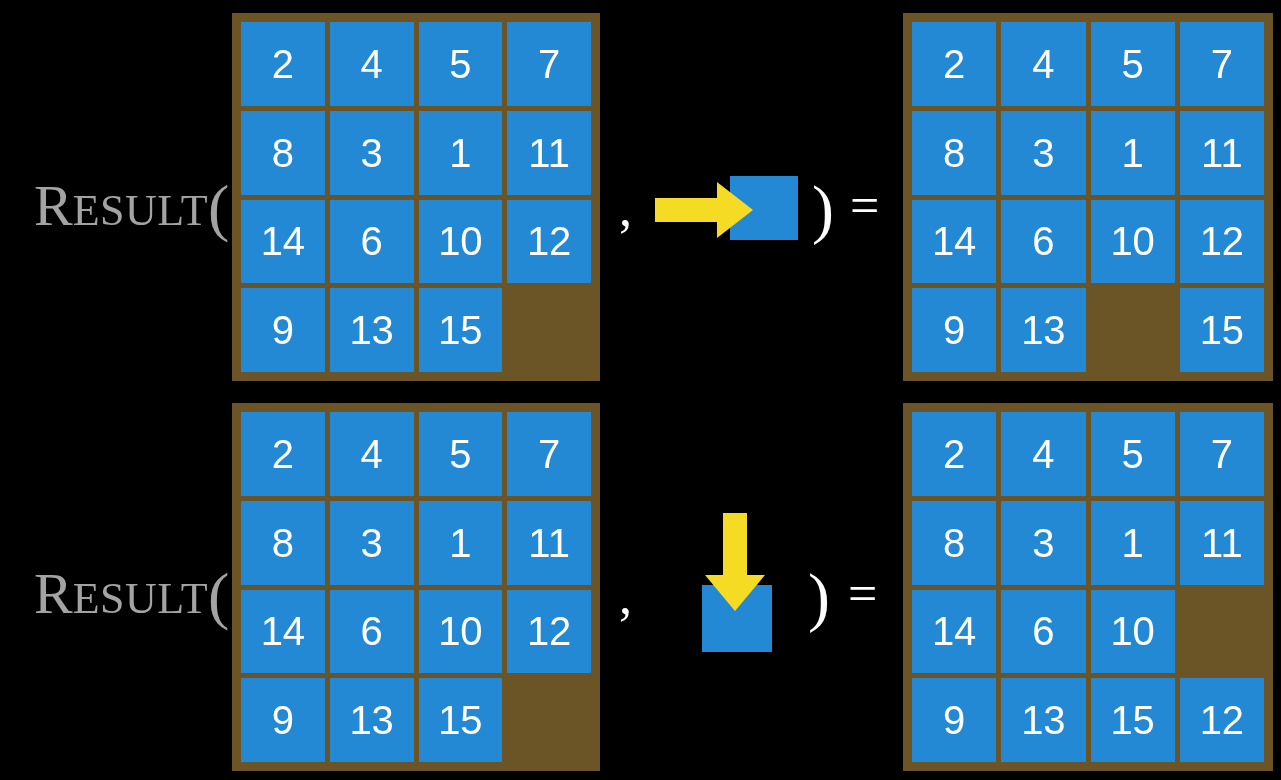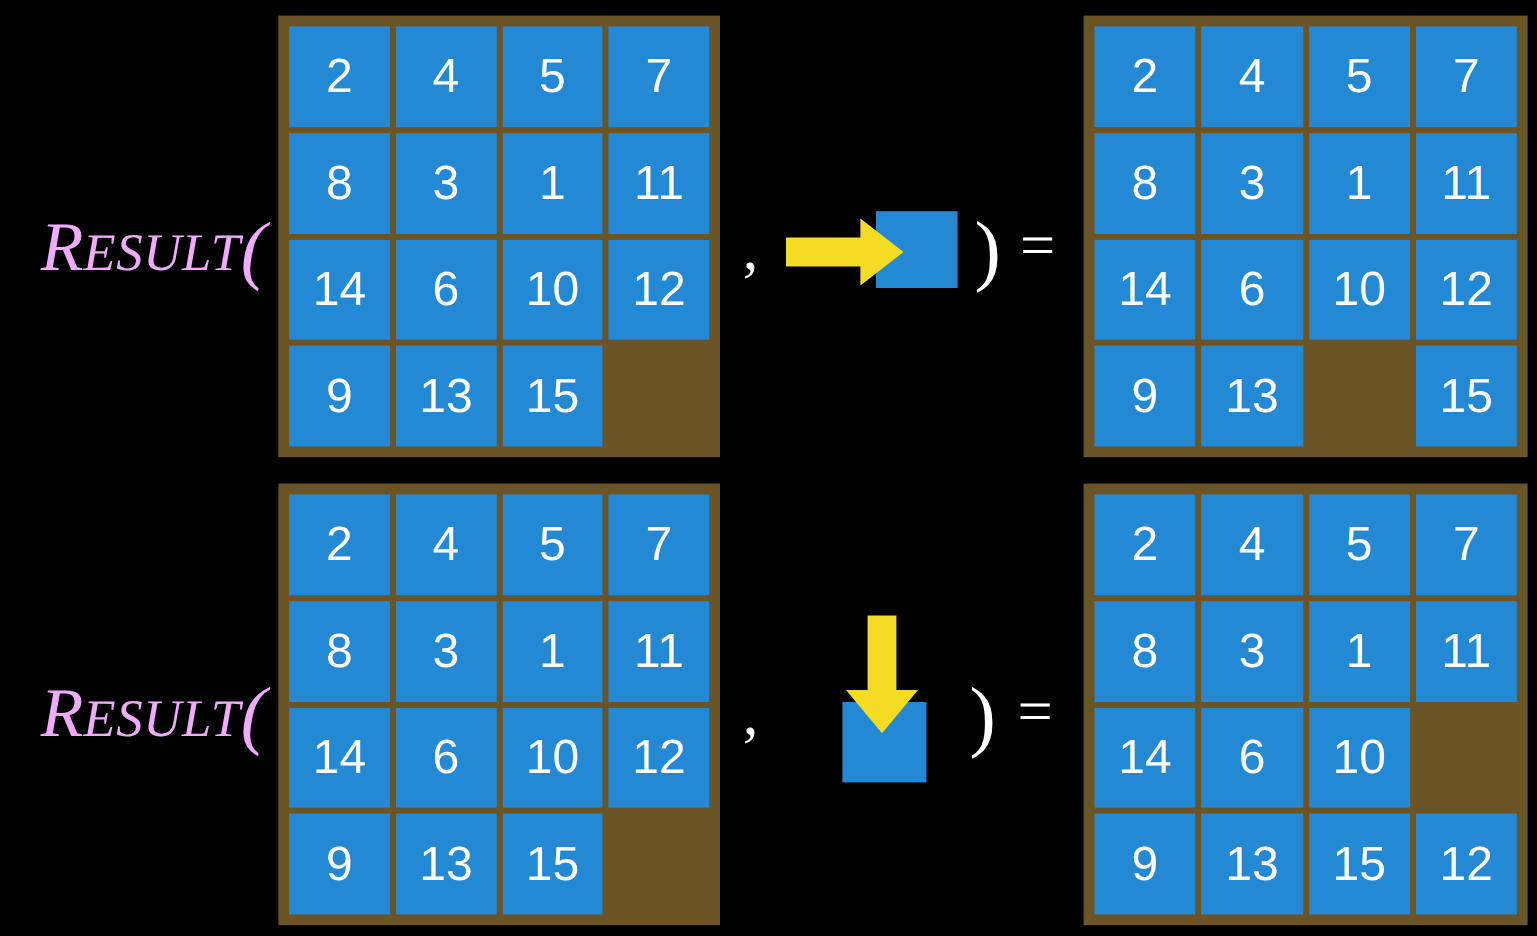--- a/index.html
+++ b/index.html
@@ -12,25 +12,24 @@
     width: 1281px;
     height: 780px;
     background: #000000;
     overflow: hidden;
     font-family: "Liberation Serif", serif;
   }
 
   
   .result-label {
     position: absolute;
-    color: #f0abfc;
+    color: #a3a3a3;
     white-space: nowrap;
     line-height: 1;
     font-family: "Liberation Serif", serif;
-    font-style: italic;
   }
   .result-label .big-r {
     font-size: 58px;
     vertical-align: baseline;
   }
   .result-label .smallcaps {
     font-size: 44px;
     letter-spacing: 0.5px;
   }
   .result-label .paren {

